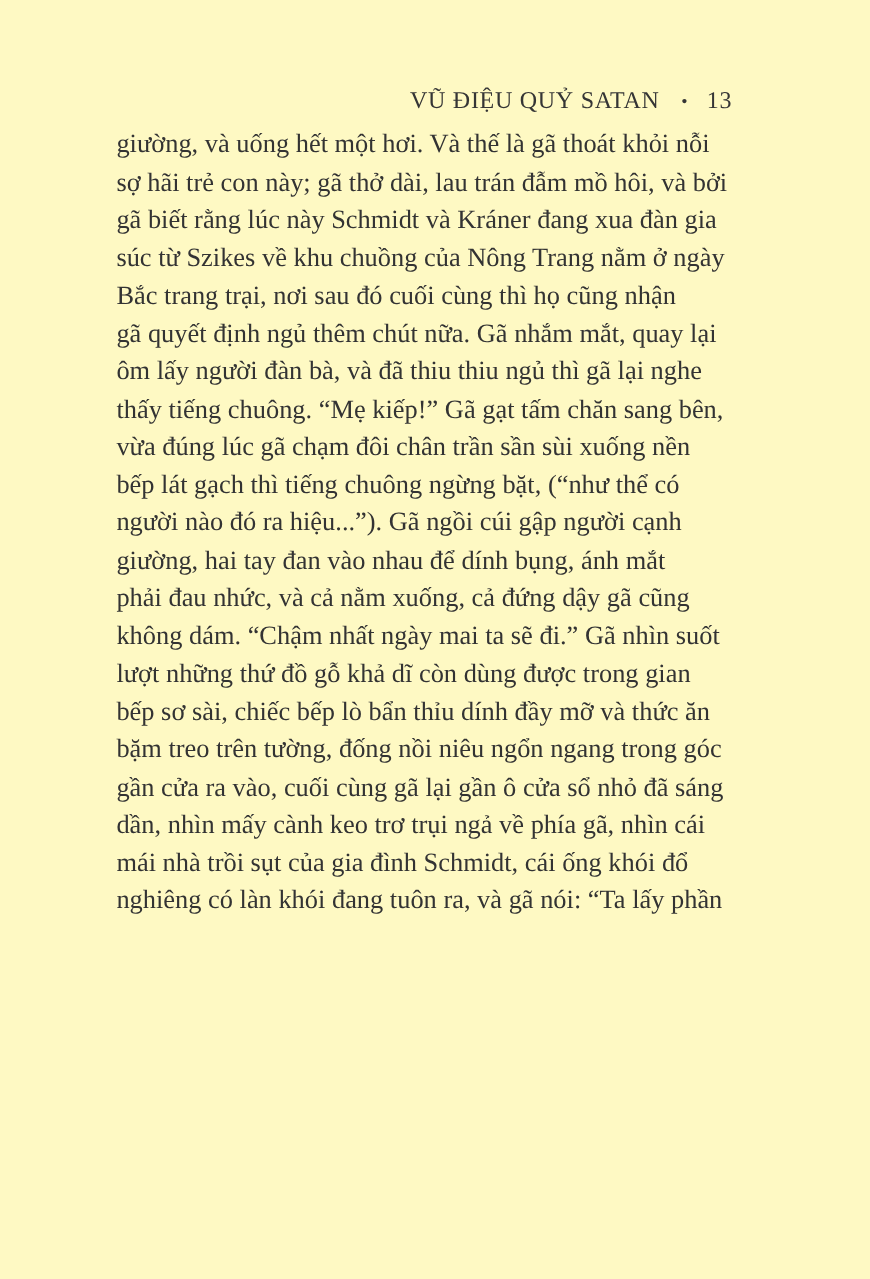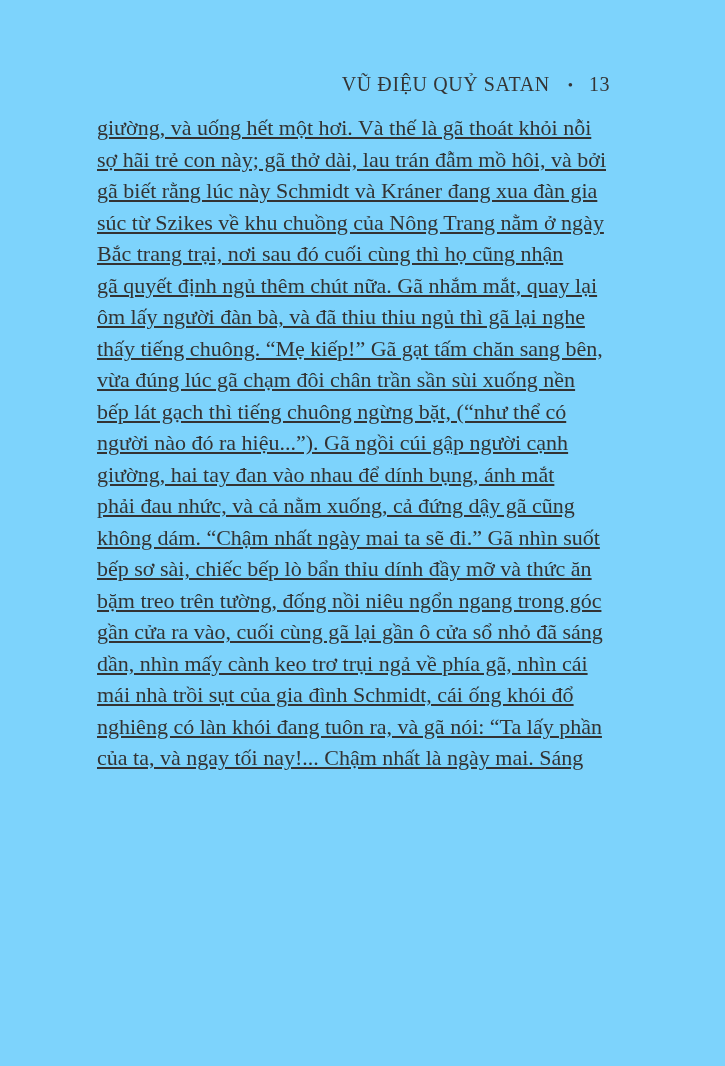--- a/index.html
+++ b/index.html
@@ -7,21 +7,21 @@
     width: 725px;
     height: 1066px;
     background: #ffffff;
     position: relative;
     overflow: hidden;
     font-family: "Liberation Serif", "DejaVu Serif", serif;
   }
   .page {
     position: absolute;
     inset: 0;
-    background: #7dd3fc;
+    background: #fef9c3;
   }
   .running-header {
     position: absolute;
     top: 71px;
     right: 115px;
     line-height: 26px;
     font-size: 20px;
     color: #353535;
     letter-spacing: 0.6px;
     white-space: nowrap;
@@ -32,24 +32,23 @@
     font-size: 15px;
     vertical-align: 1px;
     letter-spacing: 0;
   }
   .running-header .folio {
     letter-spacing: 0.5px;
   }
   .text-block {
     position: absolute;
     left: 97px;
-    top: 112px;
+    top: 104px;
     width: 536px;
     color: #333333;
-    text-decoration: underline;
   }
   .line {
     font-size: 22px;
     line-height: 31.5px;
     height: 31.5px;
     white-space: nowrap;
     overflow: visible;
   }
 </style>
 </head>
@@ -69,22 +68,22 @@
       <div class="line">Bắc trang trại, nơi sau đó cuối cùng thì họ cũng nhận</div>
       <div class="line">gã quyết định ngủ thêm chút nữa. Gã nhắm mắt, quay lại</div>
       <div class="line">ôm lấy người đàn bà, và đã thiu thiu ngủ thì gã lại nghe</div>
       <div class="line">thấy tiếng chuông. “Mẹ kiếp!” Gã gạt tấm chăn sang bên,</div>
       <div class="line">vừa đúng lúc gã chạm đôi chân trần sần sùi xuống nền</div>
       <div class="line">bếp lát gạch thì tiếng chuông ngừng bặt, (“như thể có</div>
       <div class="line">người nào đó ra hiệu...”). Gã ngồi cúi gập người cạnh</div>
       <div class="line">giường, hai tay đan vào nhau để dính bụng, ánh mắt</div>
       <div class="line">phải đau nhức, và cả nằm xuống, cả đứng dậy gã cũng</div>
       <div class="line">không dám. “Chậm nhất ngày mai ta sẽ đi.” Gã nhìn suốt</div>
+      <div class="line">lượt những thứ đồ gỗ khả dĩ còn dùng được trong gian</div>
       <div class="line">bếp sơ sài, chiếc bếp lò bẩn thỉu dính đầy mỡ và thức ăn</div>
       <div class="line">bặm treo trên tường, đống nồi niêu ngổn ngang trong góc</div>
       <div class="line">gần cửa ra vào, cuối cùng gã lại gần ô cửa sổ nhỏ đã sáng</div>
       <div class="line">dần, nhìn mấy cành keo trơ trụi ngả về phía gã, nhìn cái</div>
       <div class="line">mái nhà trồi sụt của gia đình Schmidt, cái ống khói đổ</div>
       <div class="line">nghiêng có làn khói đang tuôn ra, và gã nói: “Ta lấy phần</div>
-      <div class="line">của ta, và ngay tối nay!... Chậm nhất là ngày mai. Sáng</div>
     </div>
 
 </div>
 
 </body></html>

